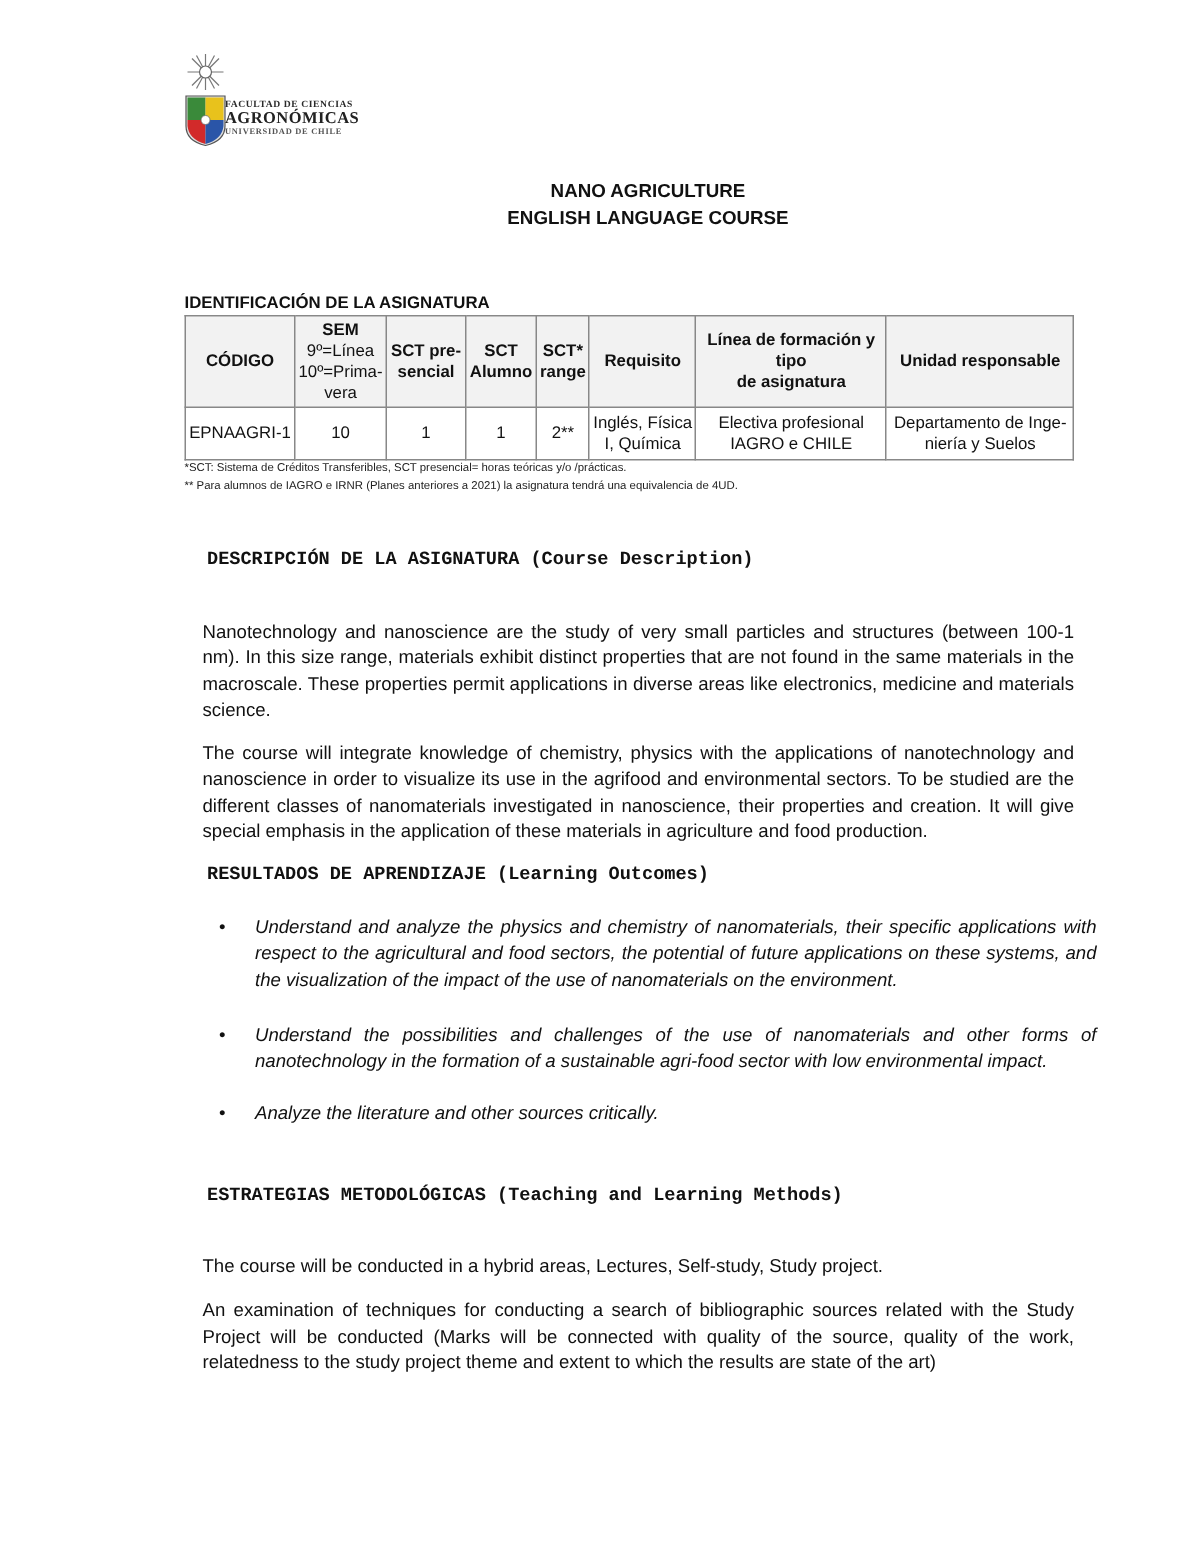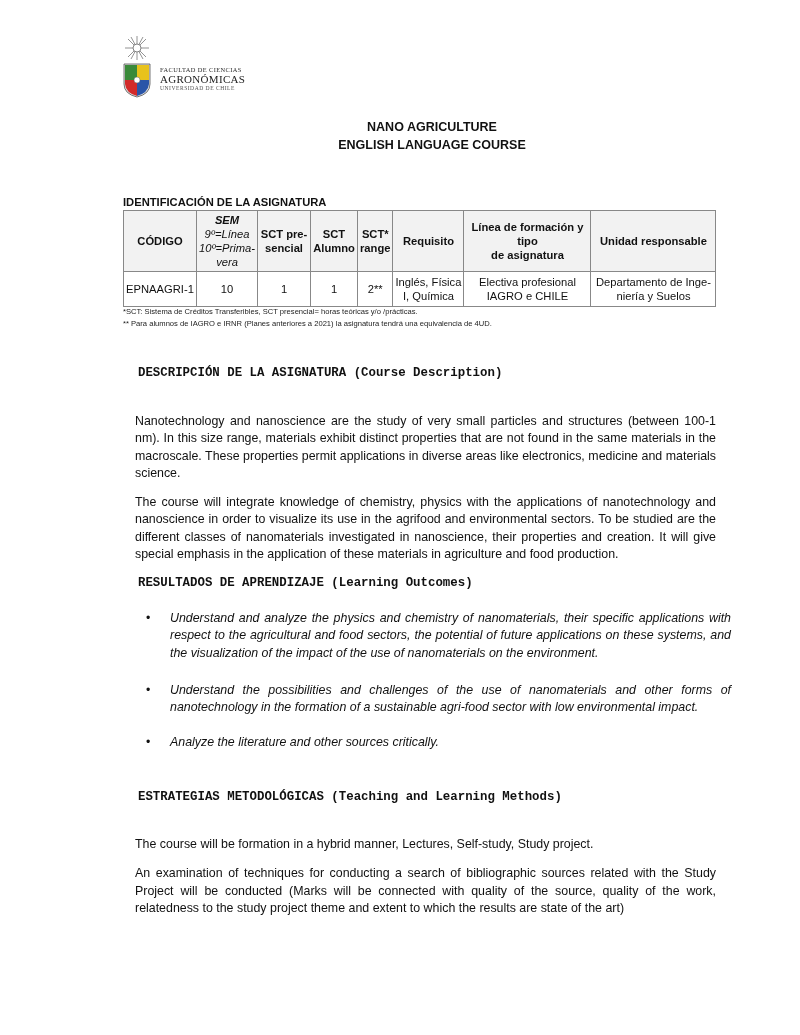--- a/index.html
+++ b/index.html
@@ -1,32 +1,32 @@
 <!DOCTYPE html>
 <html><head>
 <meta charset="utf-8">
 <style>
   html, body { margin: 0; padding: 0; background: #ffffff; }
   body { width: 800px; height: 1035px; position: relative; overflow: hidden;
          font-family: "Liberation Sans", sans-serif; color: #111; }
   .logo { position: absolute; left: 120px; top: 34px; width: 120px; height: 64px; }
-  .logo-text { position: absolute; left: 40px; top: 33px; font-family: "Liberation Serif", serif; line-height: 1; }
+  .logo-text { position: absolute; left: 30px; top: 33px; font-family: "Liberation Serif", serif; line-height: 1; font-weight: bold; }
   .logo-l1 { font-size: 6.4px; letter-spacing: 0.4px; color: #2a2a2a; }
   .logo-l2 { font-size: 11px; letter-spacing: 0.3px; color: #222; margin-top: 1px; }
   .logo-l3 { font-size: 5.6px; letter-spacing: 0.5px; color: #555; margin-top: 1px; }
 
   .title { position: absolute; left: 0; width: 800px; top: 118px; text-align: center;
            font-weight: bold; font-size: 12.5px; line-height: 18px; padding-left: 32px; }
 
   .sec-ident { position: absolute; left: 123px; top: 196px; font-weight: bold; font-size: 11.2px; text-align: center; }
   table.ident { position: absolute; left: 123px; top: 210px; border-collapse: collapse;
                 font-size: 11.2px; }
   table.ident td { border: 1px solid #888; text-align: center; vertical-align: middle; padding: 0 2px; line-height: 14px; }
   table.ident tr.head td { background: #f2f2f2; font-weight: bold; height: 60px; }
-  table.ident tr.head td.sem { font-weight: normal; font-style: italic; }
+  table.ident tr.head td.sem { font-weight: normal; }
   table.ident tr.head td.sem b { font-weight: bold; }
   table.ident tr.row td { height: 34px; }
 
   .foot { position: absolute; left: 123px; font-size: 7.6px; color: #222; }
 
   .h2 { position: absolute; left: 138px; font-weight: bold; font-size: 12.4px; font-family: Liberation Mono, monospace; }
   .para { position: absolute; left: 123px; width: 605px; font-size: 12.4px; line-height: 17.3px;
           text-align: justify; }
   .para p { margin: 12px; }
 
@@ -116,15 +116,15 @@
   <span class="dot">•</span>
   <span class="txt">Understand the possibilities and challenges of the use of nanomaterials and other forms of nanotechnology in the formation of a sustainable agri-food sector with low environmental impact.</span>
 </div>
 <div class="bullet" style="top:734px">
   <span class="dot">•</span>
   <span class="txt">Analyze the literature and other sources critically.</span>
 </div>
 
 <div class="h2" style="top:790px">ESTRATEGIAS METODOLÓGICAS (Teaching and Learning Methods)</div>
 <div class="para" style="top:824px">
-  <p>The course will be formation in a hybrid manner, Lectures, Self-study, Study project.</p>
+  <p>The course will be conducted in a hybrid areas, Lectures, Self-study, Study project.</p>
   <p>An examination of techniques for conducting a search of bibliographic sources related with the Study Project will be conducted (Marks will be connected with quality of the source, quality of the work, relatedness to the study project theme and extent to which the results are state of the art)</p>
 </div>
 
 </body></html>

